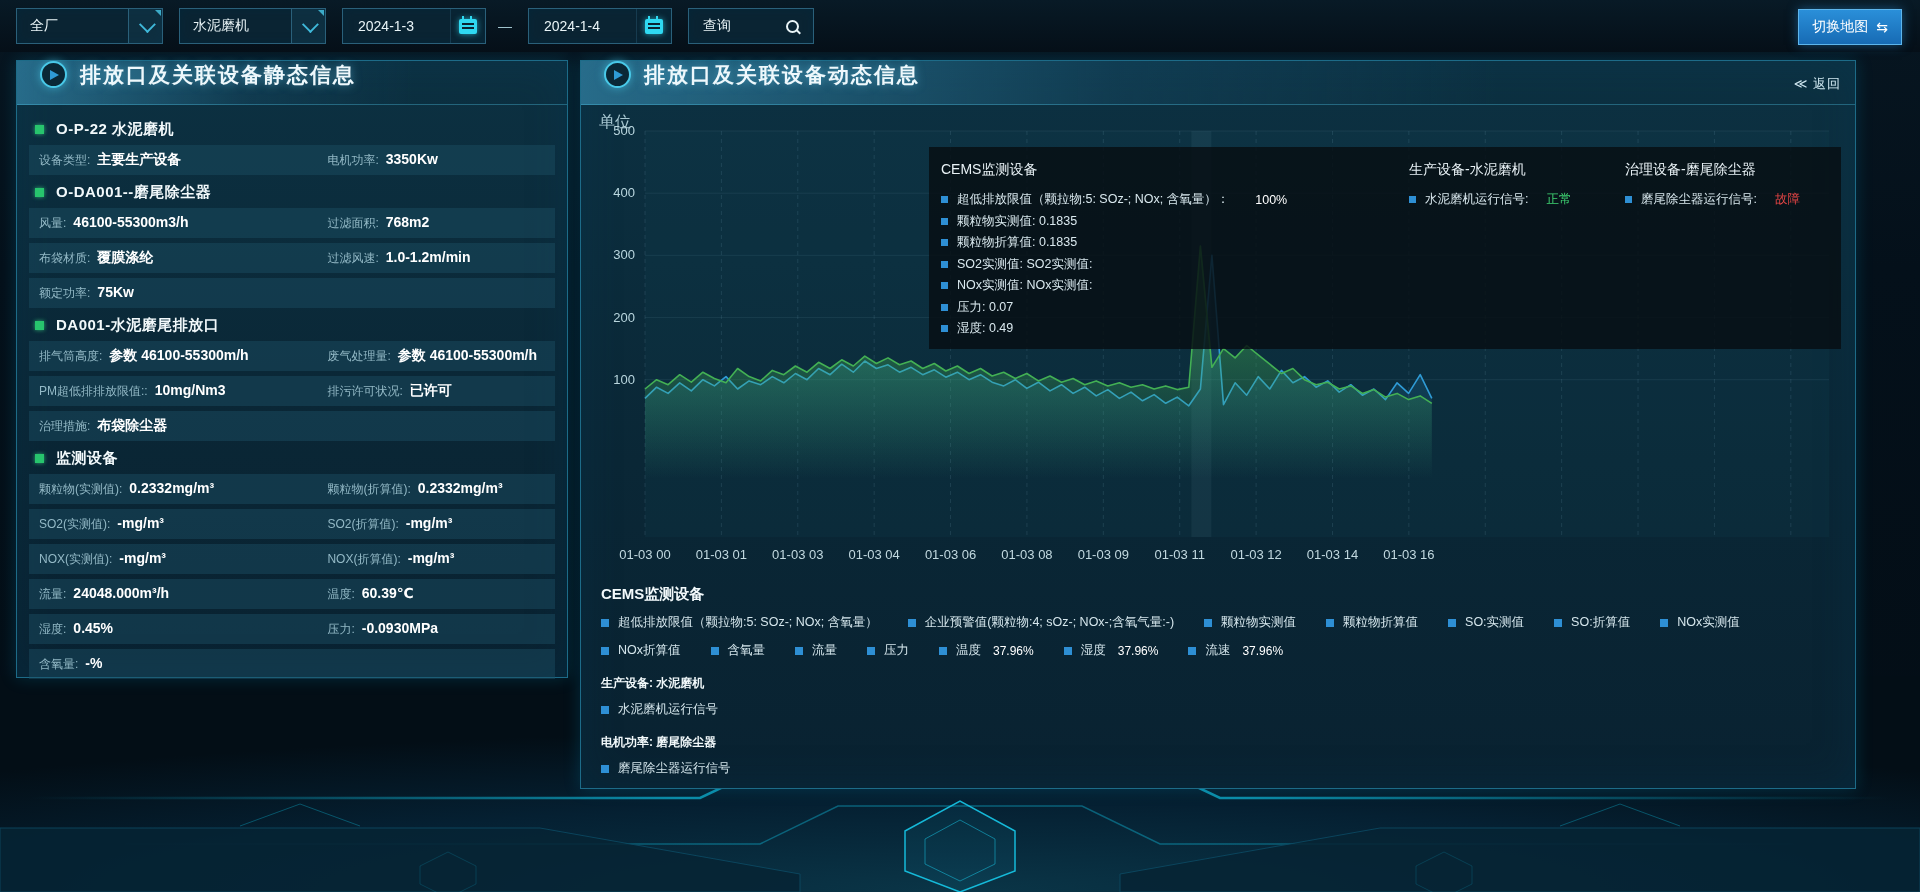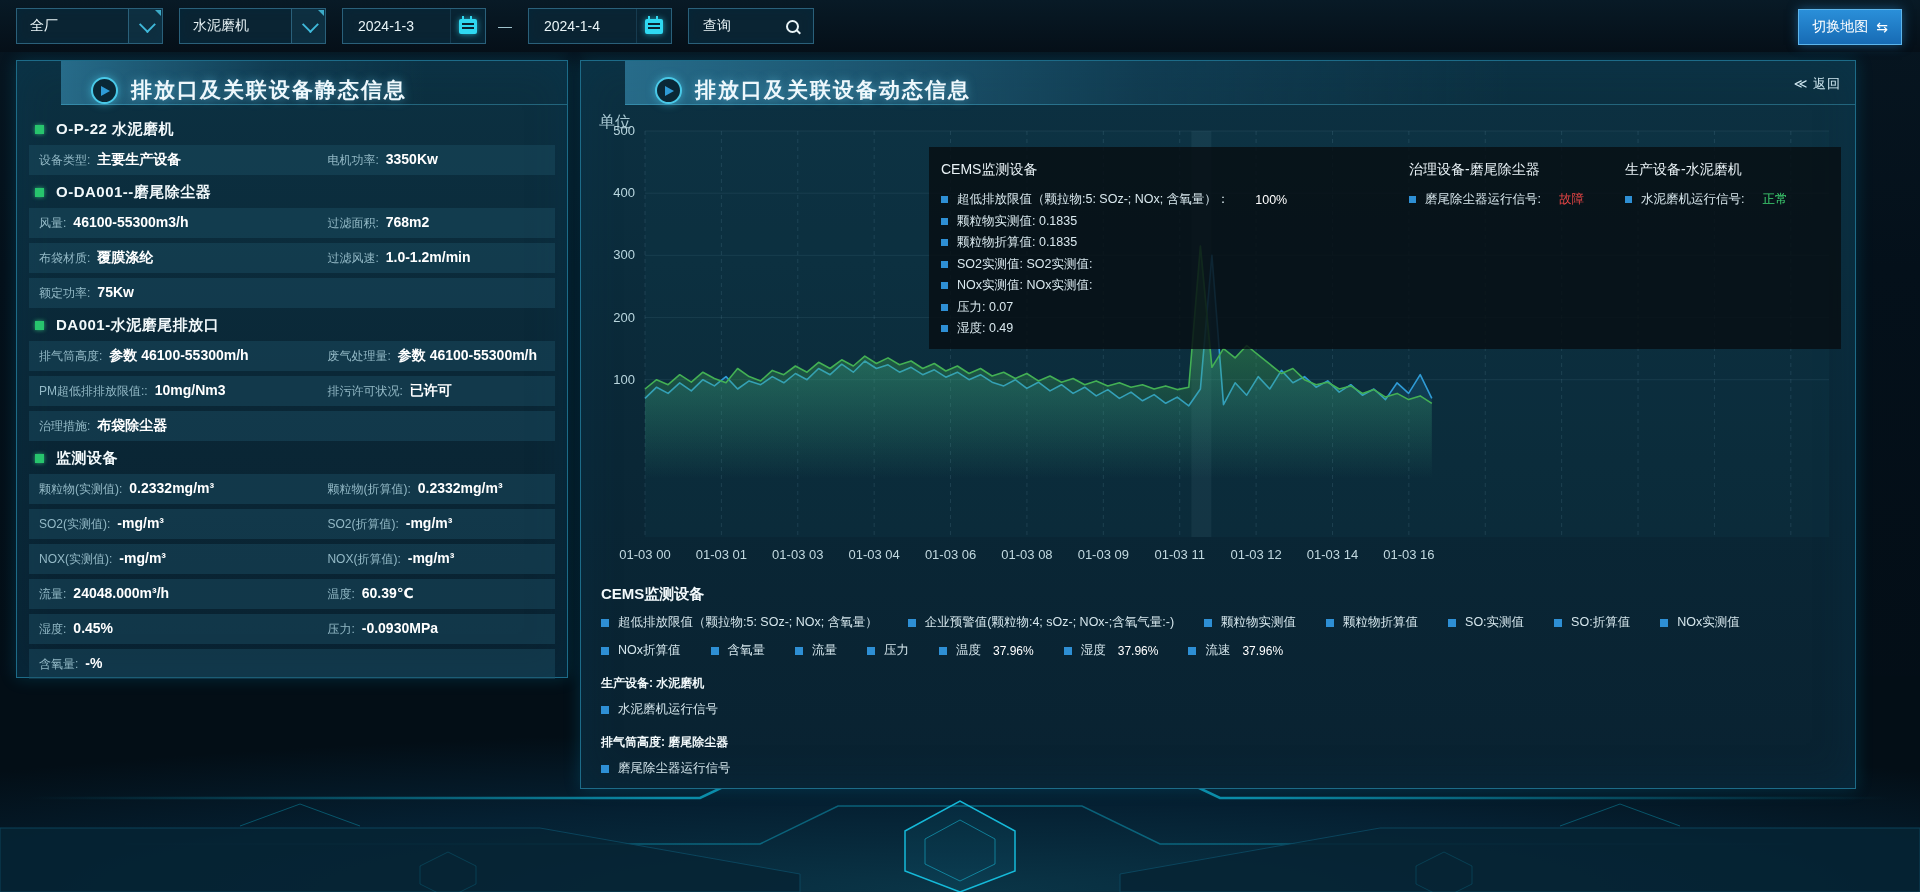--- a/index.html
+++ b/index.html
@@ -29,23 +29,23 @@
   .search-icon::after{content:"";position:absolute;width:5px;height:2px;background:#e9f4f7;transform:rotate(45deg);right:-4px;bottom:-2px;}
   .map-btn{position:absolute;right:18px;top:9px;height:34px;padding:0 13px;display:flex;align-items:center;gap:8px;
     background:linear-gradient(180deg,#2a8fd9,#176bb4);border:1px solid #5db5ec;color:#fff;font-size:14px;cursor:pointer;
     box-shadow:0 0 10px rgba(40,140,210,.5);}
 
   
   .panel{position:absolute;background:linear-gradient(180deg,#0c3142 0%,#0a2736 55%,#092231 100%);
     border:1px solid #1d6b88;box-shadow:0 0 16px rgba(0,170,220,.20), inset 0 0 40px rgba(0,60,90,.25);z-index:2;}
   .left-panel{left:16px;top:60px;width:550px;height:616px;}
   .right-panel{left:580px;top:60px;width:1274px;height:727px;}
-  .panel-header{height:43px;display:flex;align-items:flex-end;padding-left:30px;position:relative;
+  .panel-header{height:43px;display:flex;align-items:flex-start;padding-left:23px;position:relative;
     background:linear-gradient(90deg,rgba(62,156,196,.55) 0%,rgba(28,86,116,.30) 42%,rgba(12,44,62,0) 72%);
-    border-bottom:1px solid rgba(80,200,235,.35);margin-left:44px;}
+    border-bottom:1px solid rgba(80,200,235,.35);}
   .play-icon{width:23px;height:23px;border-radius:50%;border:2px solid #49c9e8;background:#0a2836;flex:0 0 auto;
     display:flex;align-items:center;justify-content:center;box-shadow:0 0 8px rgba(73,201,232,.6);}
   .play-icon::after{content:"";border-left:9px solid #2f9bd6;border-top:5px solid transparent;border-bottom:5px solid transparent;margin-left:2px;}
   .panel-title{margin-left:13px;font-size:21px;font-weight:700;color:#eef8fc;letter-spacing:2px;text-shadow:0 0 10px rgba(110,210,245,.55);}
   .back-link{position:absolute;right:14px;top:14px;font-size:13px;color:#cfe7f0;cursor:pointer;letter-spacing:1px;}
 
   
   .lp-body{padding:7px 12px 0 12px;}
   .section-title{display:flex;align-items:center;margin:8px 0 6px 6px;}
   .sq-green{width:9px;height:9px;background:#27c46d;box-shadow:0 0 4px rgba(60,230,140,.7);flex:0 0 auto;}
@@ -393,35 +393,35 @@
               <span class="sq-blue"></span>
               <span>压力: 0.07</span>
             </div>
             <div class="tt-item">
               <span class="sq-blue"></span>
               <span>湿度: 0.49</span>
             </div>
           </div>
       </div>
       <div class="tt-col">
+        <div class="tt-title">生产设备-水泥磨机</div>
+        <div class="tt-item">
+          <span class="sq-blue"></span>
+          <span>水泥磨机运行信号:</span>
+          <span class="tt-status" id="prodStatus" style="color: rgb(63, 212, 114);">正常</span>
+        </div>
+      </div>
+      <div class="tt-col">
         <div class="tt-title">治理设备-磨尾除尘器</div>
         <div class="tt-item">
           <span class="sq-blue"></span>
           <span>磨尾除尘器运行信号:</span>
           <span class="tt-status" id="treatStatus" style="color: rgb(229, 69, 69);">故障</span>
         </div>
       </div>
-      <div class="tt-col">
-        <div class="tt-title">生产设备-水泥磨机</div>
-        <div class="tt-item">
-          <span class="sq-blue"></span>
-          <span>水泥磨机运行信号:</span>
-          <span class="tt-status" id="prodStatus" style="color: rgb(63, 212, 114);">正常</span>
-        </div>
-      </div>
     </div>
 
     <div class="legend-block">
       <div class="lg-title">CEMS监测设备</div>
       <div class="lg-row" id="lgRow1">
           <div class="lg-item">
             <span class="sq-blue"></span>
             <span>超低排放限值（颗拉物:5: SOz-; NOx; 含氧量）</span>
           </div>
           <div class="lg-item">
@@ -480,21 +480,21 @@
             <span class="sq-blue"></span>
             <span>流速</span>
             <span class="lg-val">37.96%</span>
           </div>
         </div>
       <div class="lg-sub-title">生产设备: 水泥磨机</div>
       <div class="lg-item">
         <span class="sq-blue"></span>
         <span>水泥磨机运行信号</span>
       </div>
-      <div class="lg-sub-title">排气筒高度: 磨尾除尘器</div>
+      <div class="lg-sub-title">电机功率: 磨尾除尘器</div>
       <div class="lg-item">
         <span class="sq-blue"></span>
         <span>磨尾除尘器运行信号</span>
       </div>
     </div>
   </div>
 
 </div>
 
 </body></html>

